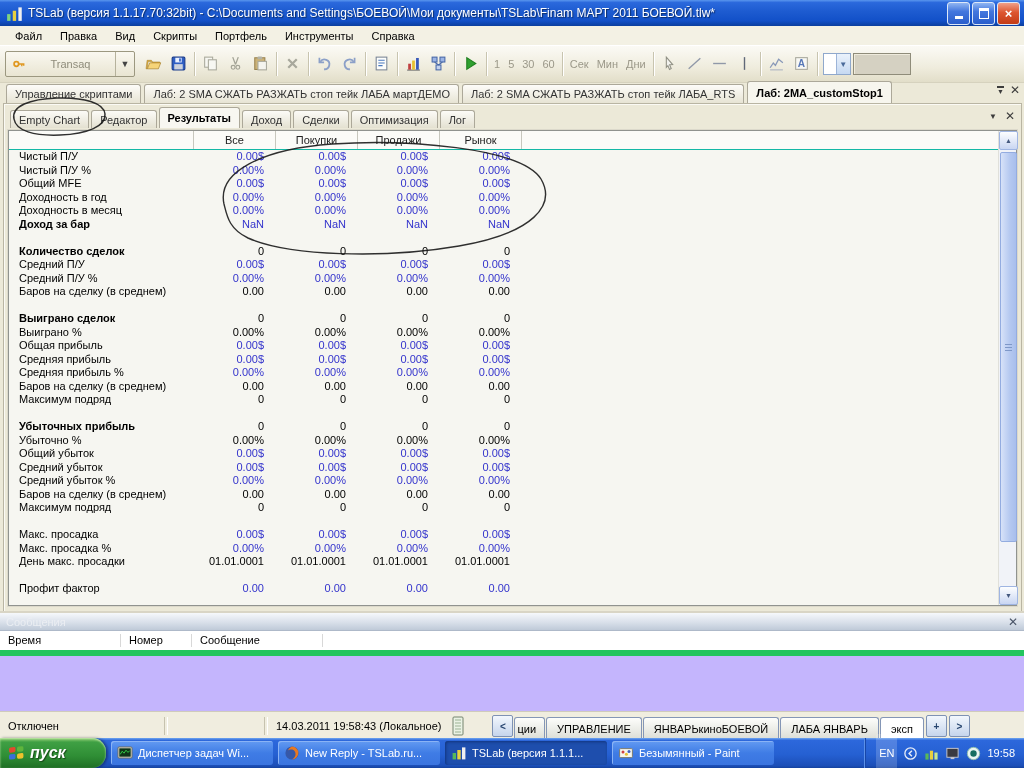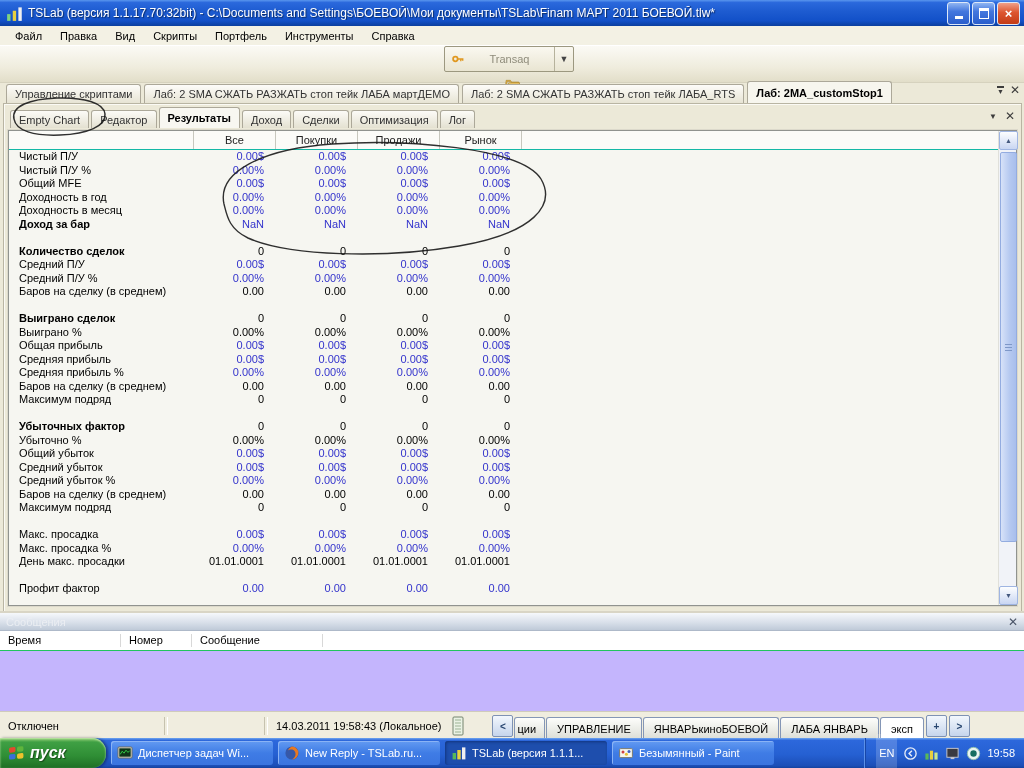--- a/index.html
+++ b/index.html
@@ -17,21 +17,21 @@
   .tb-blue{background:linear-gradient(180deg,#8FB5F2 0%,#4377DE 40%,#2A5ECB 100%);}
   .tb-close{background:linear-gradient(180deg,#F0A088 0%,#DD5630 45%,#C33C16 100%);font-size:13px;}
   .tb-min .g{display:block;width:8px;height:3px;background:#fff;margin-top:9px;}
   .tb-rest .g{display:block;width:8px;height:7px;border:1.5px solid #fff;border-top-width:3px;}
 
   
   .menubar{position:absolute;left:0;top:26px;right:0;height:19px;background:#F3F1E4;display:flex;align-items:center;padding-left:6px;}
   .menu-item{padding:2px 9px;white-space:nowrap;}
   .toolbar{position:absolute;left:0;top:45px;right:0;height:36px;
     background:linear-gradient(180deg,#FBFAF5 0%,#EFECDD 60%,#E2DEC9 100%);
-    border-top:1px solid #fff;border-bottom:1px solid #D6D2BE;display:flex;align-items:center;padding:0 5px;flex-direction:column;}
+    border-top:1px solid #fff;border-bottom:1px solid #D6D2BE;display:flex;align-items:center;padding:0 5px;}
   .transaq{height:24px;width:128px;margin-right:6px;border:1px solid #9C9880;border-radius:2px;
     background:linear-gradient(180deg,#FAF8F0,#E9E5D2);display:flex;align-items:center;flex:none;}
   .transaq .lbl{flex:1;text-align:center;color:#8F8C7B;}
   .transaq .dd{width:18px;height:100%;border-left:1px solid #B6B29C;display:flex;align-items:center;justify-content:center;color:#444;font-size:9px;}
   .tool-sep{width:1px;height:24px;background:#C8C4AF;margin:0 3px;box-shadow:1px 0 0 #fff;flex:none;}
   .tool-btn{width:25px;height:25px;display:flex;align-items:center;justify-content:center;flex:none;}
   .tool-txt{padding:0 4px;color:#9B9889;white-space:nowrap;}
   .mini-combo{width:26px;height:20px;border:1px solid #8FA8CC;background:#fff;display:flex;margin:0 2px;flex:none;}
   .mini-combo .a{margin-left:auto;width:13px;background:linear-gradient(180deg,#EAF2FC,#C6D9F2);border-left:1px solid #9CB4D8;
     display:flex;align-items:center;justify-content:center;color:#4A6A9A;font-size:8px;}
@@ -76,21 +76,21 @@
   .sb-down{bottom:0;}
   .sb-thumb{position:absolute;left:1px;width:15px;top:21px;height:388px;border:1px solid #93ACE0;border-radius:2px;
     background:linear-gradient(90deg,#D7E2F8,#B4C8F0 60%,#A8BEEC);}
   .sb-grip{position:absolute;left:4px;top:50%;width:7px;height:1px;background:#7E98C8;box-shadow:0 -3px 0 #7E98C8,0 3px 0 #7E98C8;}
 
   
   .messages{position:absolute;left:0;top:611px;right:0;height:100px;background:#c4b5fd;border-top:2px solid #D9D5C5;}
   .msg-title{height:17px;background:linear-gradient(180deg,#F6F8FB 0%,#D9E0EA 55%,#BFCAD8 100%);
     border-bottom:1px solid #AEB9C9;display:flex;align-items:center;padding:0 6px;color:#EBEEF3;}
   .msg-close{margin-left:auto;color:#4A5568;font-size:12px;line-height:1;}
-  .msg-cols{height:19px;display:flex;align-items:center;background:#fff;border-bottom:1px solid #22c55e;}
+  .msg-cols{height:19px;display:flex;align-items:center;background:#fff;border-bottom:6px solid #22c55e;}
   .msg-col{padding-left:8px;height:13px;line-height:13px;border-right:1px solid #D8D8D8;}
   .mc-0{width:112px;}.mc-1{width:62px;}.mc-2{width:122px;}
 
   
   .statusbar{position:absolute;left:0;top:711px;right:0;height:27px;background:#F0EDDF;border-top:1px solid #CFCBBB;
     display:flex;align-items:center;}
   .st-seg{white-space:nowrap;padding:0 8px;}
   .st-sep{width:2px;height:18px;border-left:1px solid #C6C2AE;border-right:1px solid #FFF;flex:none;}
   .st-conn{width:148px;}
   .st-gap{width:96px;}
@@ -472,21 +472,21 @@
             <span class="res-val v-black">0</span>
           </div>
           <div class="res-row">
             <span class="res-label"></span>
             <span class="res-val v-black"></span>
             <span class="res-val v-black"></span>
             <span class="res-val v-black"></span>
             <span class="res-val v-black"></span>
           </div>
           <div class="res-row">
-            <span class="res-label b">Убыточных фактор</span>
+            <span class="res-label b">Убыточных прибыль</span>
             <span class="res-val v-black">0</span>
             <span class="res-val v-black">0</span>
             <span class="res-val v-black">0</span>
             <span class="res-val v-black">0</span>
           </div>
           <div class="res-row">
             <span class="res-label">Убыточно %</span>
             <span class="res-val v-black">0.00%</span>
             <span class="res-val v-black">0.00%</span>
             <span class="res-val v-black">0.00%</span>

